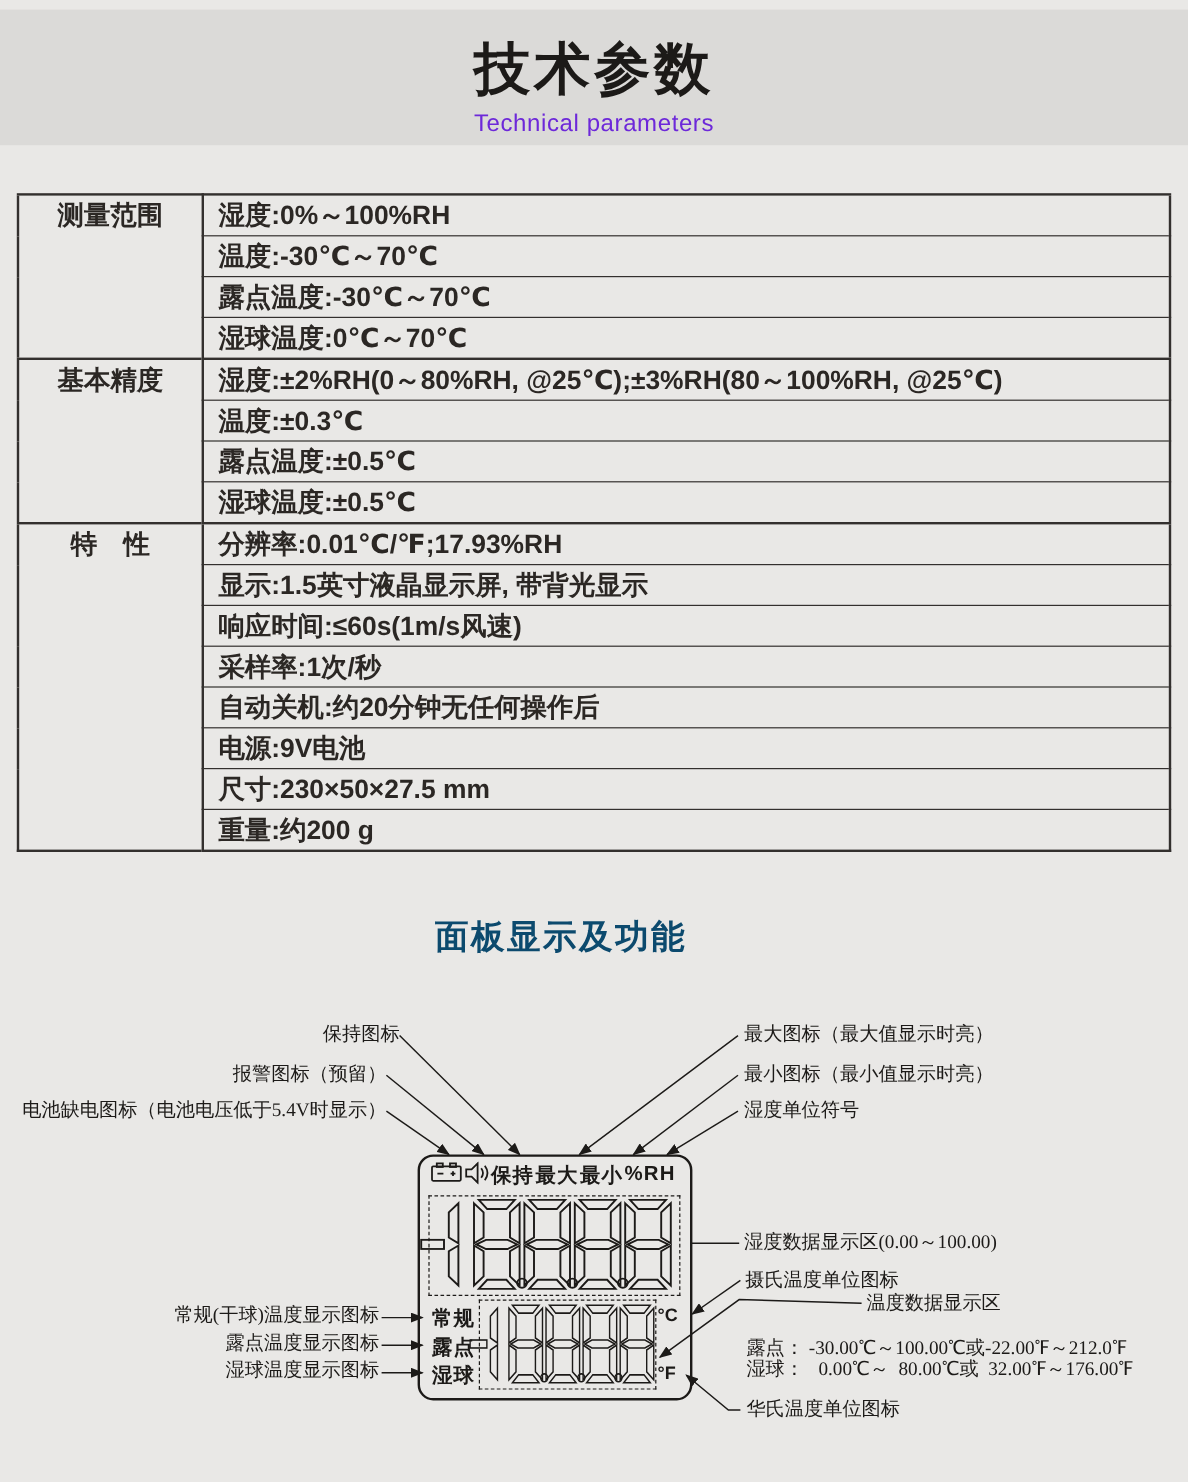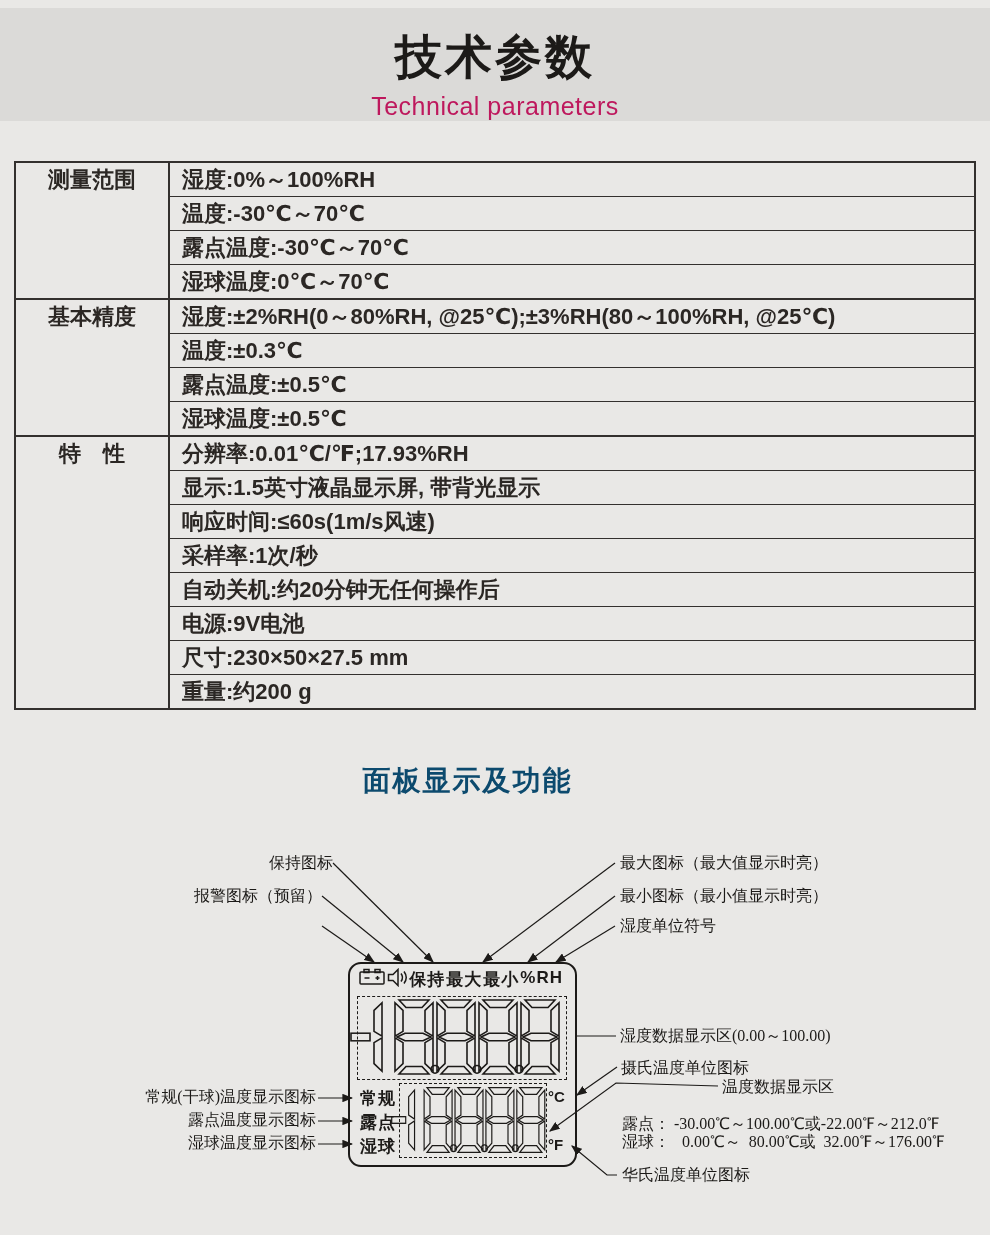--- a/index.html
+++ b/index.html
@@ -1,21 +1,21 @@
 <!DOCTYPE html>
 <html lang="zh"><head>
 <meta charset="utf-8">
 <style>
   html,body{margin:0;padding:0;background:#fff;}
   #page{position:relative;width:990px;height:1235px;background:#e9e8e6;overflow:hidden;
         font-family:"Liberation Sans","DejaVu Sans",sans-serif;color:#262220;}
   
   .band{position:absolute;left:0;top:8px;width:990px;height:113px;background:#dbdad8;text-align:center;}
   .band .title{margin:0;padding-top:18px;font-size:47px;font-weight:700;letter-spacing:3px;color:#1c1a18;}
-  .band .sub{margin-top:3px;font-size:25px;color:#be185d;letter-spacing:.5px;}
+  .band .sub{margin-top:3px;font-size:20px;color:#6d28d9;letter-spacing:.5px;}
   
   table.spec{position:absolute;left:14px;top:161px;width:962px;border-collapse:collapse;
              table-layout:fixed;border:2.5px solid #33302e;}
   .spec td{border:1px solid #33302e;height:33px;line-height:33px;font-size:22px;font-weight:600;
            padding:0 4px 0 12px;white-space:nowrap;overflow:hidden;color:#2b2724;}
   .spec td.h{width:152px;text-align:center;vertical-align:top;padding:0;border-right:2px solid #33302e;margin-top:48px;}
   .spec tr.sec td{border-top:2.5px solid #33302e;}
   
   .sec-title{position:absolute;left:0;top:762px;width:935px;text-align:center;
              font-size:28px;font-weight:700;letter-spacing:2px;color:#0c4a6e;}
@@ -139,20 +139,21 @@
     <line x1="617" y1="227" x2="577" y2="255" marker-end="url(#arrow)"></line>
     <polyline points="718,246 616,243 550,291" marker-end="url(#arrow)"></polyline>
     <polyline points="617,335 607,335 572,306" marker-end="url(#arrow)"></polyline>
     <line x1="318" y1="258" x2="352" y2="258" marker-end="url(#arrow)"></line>
     <line x1="318" y1="281" x2="352" y2="281" marker-end="url(#arrow)"></line>
     <line x1="318" y1="304" x2="352" y2="304" marker-end="url(#arrow)"></line>
   </svg>
 
   <div class="callout r" style="right:657px;top:853px">保持图标</div>
   <div class="callout r" style="right:668px;top:886px">报警图标（预留）</div>
+  <div class="callout r" style="right:668px;top:916px">电池缺电图标（电池电压低于5.4V时显示）</div>
   <div class="callout" style="left:620px;top:853px">最大图标（最大值显示时亮）</div>
   <div class="callout" style="left:620px;top:886px">最小图标（最小值显示时亮）</div>
   <div class="callout" style="left:620px;top:916px">湿度单位符号</div>
   <div class="callout" style="left:620px;top:1026px">湿度数据显示区(0.00～100.00)</div>
   <div class="callout" style="left:621px;top:1058px">摄氏温度单位图标</div>
   <div class="callout" style="left:722px;top:1077px">温度数据显示区</div>
   <div class="callout" style="left:622px;top:1114px">露点： -30.00℃～100.00℃或-22.00℉～212.0℉</div>
   <div class="callout" style="left:622px;top:1132px">湿球：   0.00℃～  80.00℃或  32.00℉～176.00℉</div>
   <div class="callout" style="left:622px;top:1165px">华氏温度单位图标</div>
   <div class="callout r" style="right:674px;top:1087px">常规(干球)温度显示图标</div>

